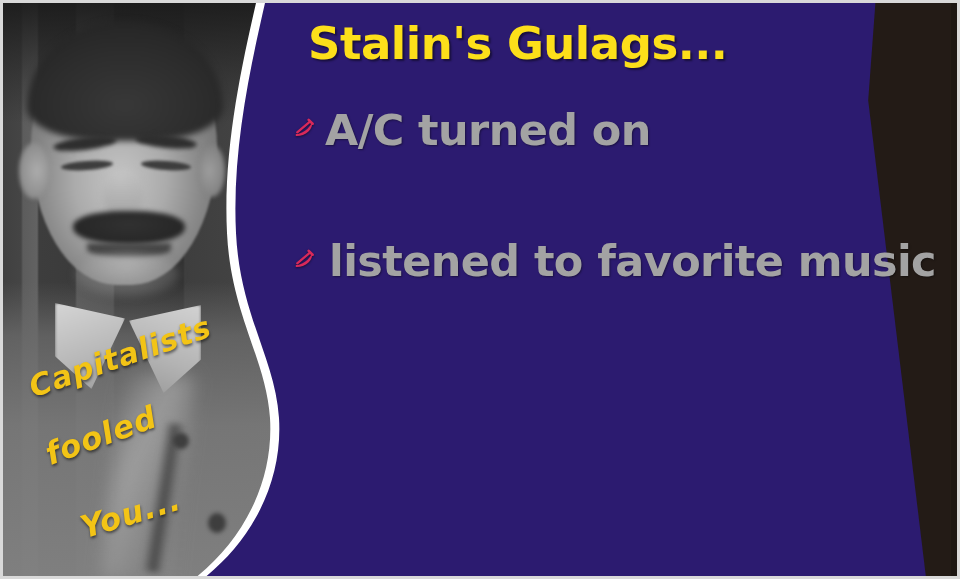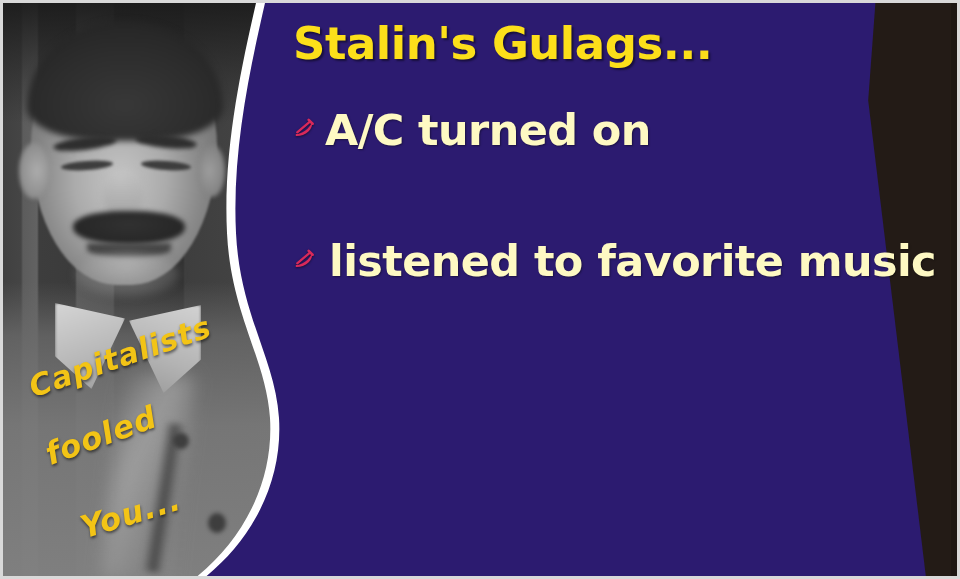--- a/index.html
+++ b/index.html
@@ -242,21 +242,21 @@
   
   .content {
     position: absolute;
     left: 282px;
     top: 0;
     right: 0;
     height: 579px;
   }
   .slide-title {
     position: absolute;
-    left: 8px;
+    left: 23px;
     top: 14px;
     font-family: "DejaVu Sans", sans-serif;
     font-size: 45px;
     font-weight: 700;
     color: #fcdf1a;
     letter-spacing: -0.5px;
     text-shadow: 2px 2px 2px rgba(0,0,0,0.45);
     white-space: nowrap;
   }
   .bullets {
@@ -276,21 +276,21 @@
     width: 40px;
     flex: 0 0 40px;
     text-align: center;
     color: #d8295a;
     font-size: 22px;
     line-height: 1;
     filter: drop-shadow(0 1px 1px rgba(0,0,0,0.5));
   }
   .bullet-icon svg { display: block; margin: 0 auto; }
   .bullet-text {
-    color: #fef9c3;
+    color: #a3a3a3;
     font-family: "DejaVu Sans", sans-serif;
     font-size: 43px;
     font-weight: 700;
     letter-spacing: -0.6px;
     white-space: nowrap;
     text-shadow: 1px 1px 2px rgba(0,0,0,0.4);
   }
   .row-2 .bullet-text { margin-left: 4px; }
 </style>
 </head>

